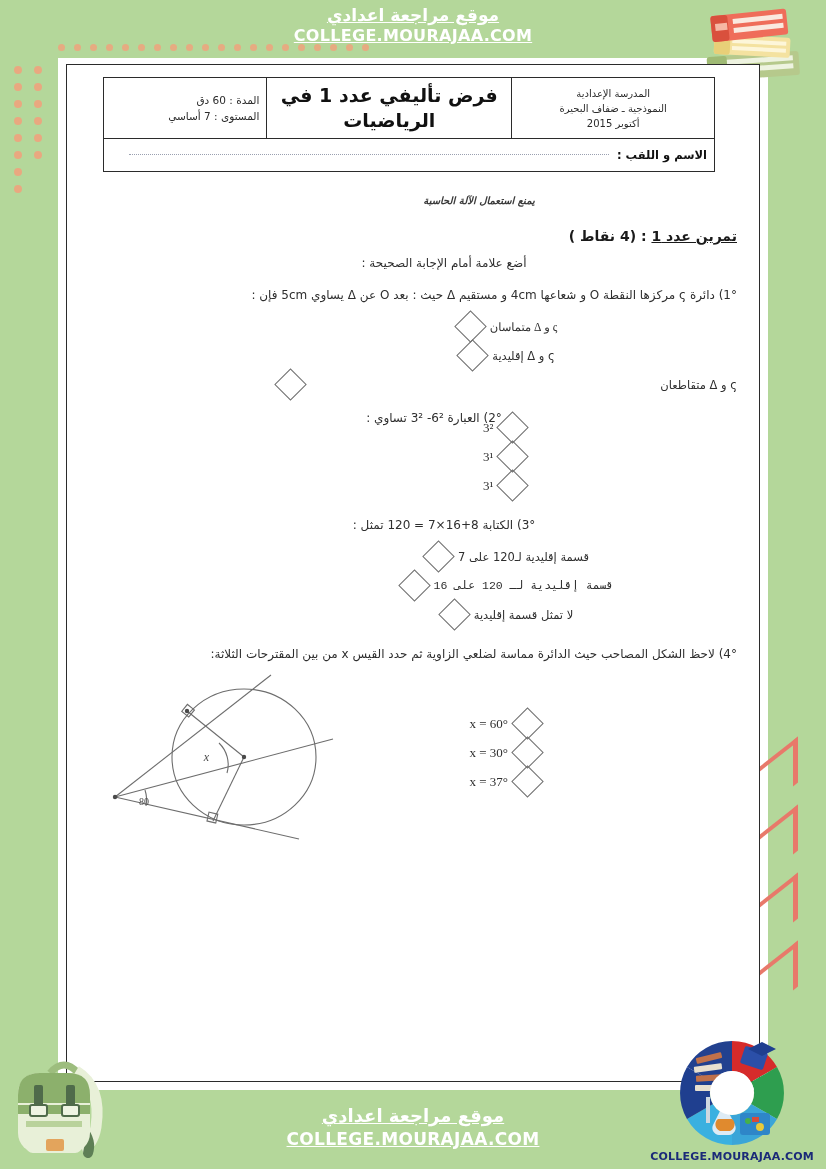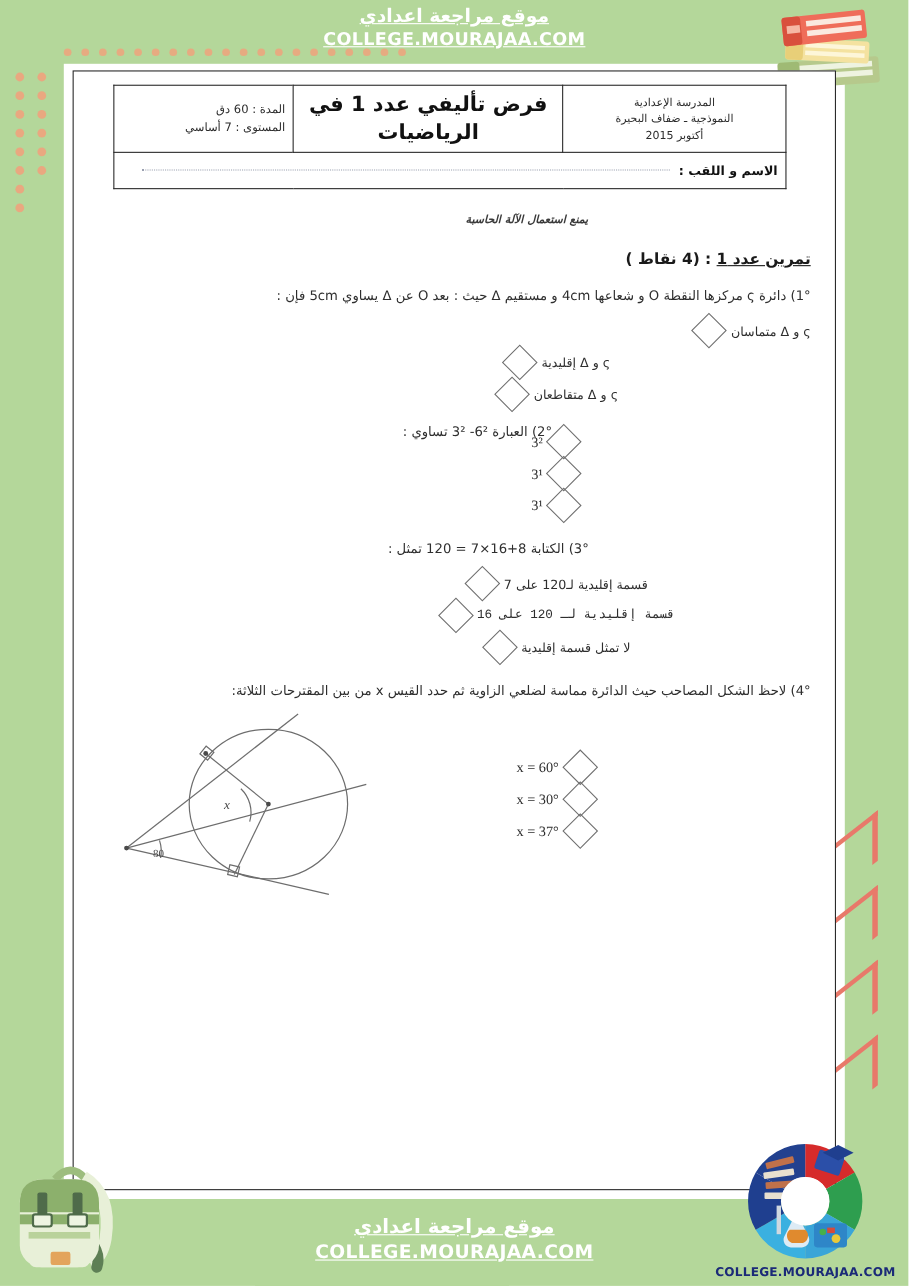--- a/index.html
+++ b/index.html
@@ -395,36 +395,37 @@
 
     <div class="content">
 
       <div class="no-calc">يمنع استعمال الآلة الحاسبة</div>
 
       <div class="ex-title">
         <u>تمرين عدد 1</u>
         <span>: (4 نقاط )</span>
       </div>
 
+      <div class="instruction">أضع علامة     أمام الإجابة الصحيحة :</div>
 
       <div class="q">
         <div class="q-line">
           <span>1°)</span>
           <span>دائرة ς مركزها النقطة O و شعاعها 4cm و مستقيم Δ حيث : بعد O عن Δ يساوي 5cm فإن :</span>
         </div>
         <div class="opts" style="padding-left:180px;">
-          <div class="opt" style="justify-content:flex-start;">
+          <div class="opt" style="justify-content:center;font-family:Liberation Serif, serif;">
             <span class="lbl">ς و Δ متماسان</span>
             <span class="diamond"></span>
           </div>
           <div class="opt" style="justify-content:center;">
             <span class="lbl">ς و Δ إقليدية</span>
             <span class="diamond"></span>
           </div>
-          <div class="opt" style="justify-content:center;">
+          <div class="opt" style="justify-content:space-between;">
             <span class="lbl">ς و Δ متقاطعان</span>
             <span class="diamond"></span>
           </div>
         </div>
       </div>
 
       <div class="q" style="margin-top:10px;">
         <div class="q-line center">
           <span>2°)</span>
           <span>العبارة 6²- 3² تساوي :</span>

